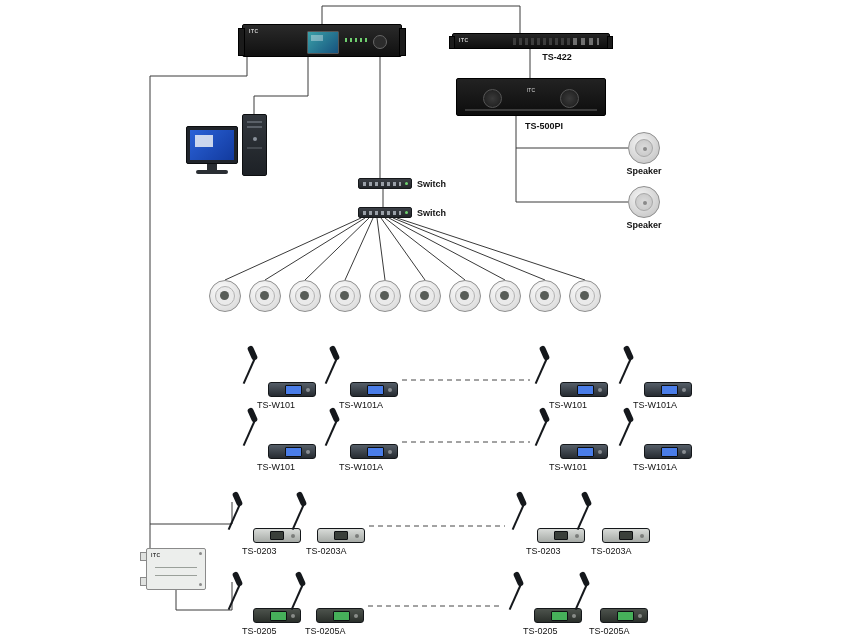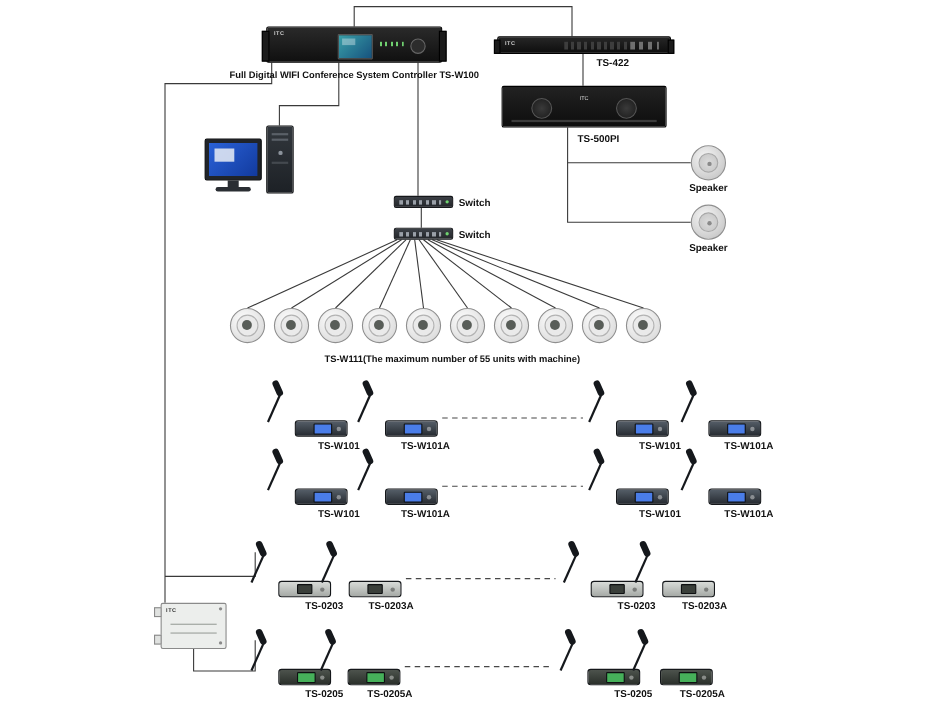--- a/index.html
+++ b/index.html
@@ -77,21 +77,21 @@
   .mic .base { position:absolute; left:28px; top:32px; width:48px; height:15px; border-radius:3px; border:1px solid #14171a; box-sizing:border-box; }
   .mic .screen { position:absolute; left:16px; top:2px; width:15px; height:8px; border:1px solid #0e1012; border-radius:1px; }
   .mic .btn { position:absolute; right:5px; top:5px; width:4px; height:4px; border-radius:50%; background:rgba(255,255,255,.4); }
   .mic-w101 .base { background:linear-gradient(#555e68,#262b31); }
   .mic-w101 .screen { background:#4a7de8; }
   .mic-0203 .base { background:linear-gradient(#d8dbd8,#a6aaa6); }
   .mic-0203 .screen { background:#3a3f3a; width:12px; height:7px; }
   .mic-0203 .btn { background:rgba(0,0,0,.35); }
   .mic-0205 .base { background:linear-gradient(#4d534d,#2a2f2a); }
   .mic-0205 .screen { background:#46b05a; }
-  .mlbl { position:absolute; z-index:3; width:70px; font-weight:bold; font-size:9px; color:#111; text-align:right; }
+  .mlbl { position:absolute; z-index:3; width:70px; font-weight:normal; font-size:9px; color:#111; text-align:left; }
 
   
   .pbox { background:#eceeec; border:1px solid #8a8a8a; border-radius:2px; }
   .pbox .flange { position:absolute; left:-7px; width:7px; height:9px; background:#e0e2e0; border:1px solid #8a8a8a; box-sizing:border-box; }
   .pbox .brand { color:#333; }
   .pbox .line { position:absolute; left:8px; right:8px; height:1px; background:#9aa09a; }
   .pbox .screw { position:absolute; width:3px; height:3px; border-radius:50%; background:#8a8a8a; }
 </style>
 </head>
 <body>
@@ -126,21 +126,20 @@
   </svg>
 
   <div class="dev rack" style="left:242px;top:24px;width:160px;height:33px;">
     <div class="ear" style="left:-5px;top:3px;height:26px;"></div>
     <div class="ear" style="right:-5px;top:3px;height:26px;"></div>
     <span class="brand">ITC</span>
     <div class="ctrl-screen"></div>
     <div class="ledrow"></div>
     <div class="knob"></div>
   </div>
-  <div class="lbl small" style="left:200px;top:63px;width:244px;">Full Digital WIFI Conference System Controller TS-W100</div>
 
   <div class="dev u1" style="left:452px;top:33px;width:158px;height:16px;">
     <div class="ear" style="left:-4px;top:2px;height:11px;width:4px;"></div>
     <div class="ear" style="right:-4px;top:2px;height:11px;width:4px;"></div>
     <span class="brand">ITC</span>
     <div class="vents"></div>
     <div class="jack"></div>
   </div>
   <div class="lbl" style="left:527px;top:52px;width:60px;">TS-422</div>
 
@@ -180,21 +179,20 @@
     <div class="ports"></div>
     <div class="led"></div>
   </div>
   <div class="lbl leftalign" style="left:417px;top:179px;width:40px;">Switch</div>
   <div class="dev switch" style="left:358px;top:207px;width:54px;height:11px;">
     <div class="ports"></div>
     <div class="led"></div>
   </div>
   <div class="lbl leftalign" style="left:417px;top:208px;width:40px;">Switch</div>
 
-  <div class="lbl small leftalign" style="left:295px;top:321px;width:240px;">TS-W111(The maximum number of 55 units with machine)</div>
 
   <div class="dev pbox" style="left:146px;top:548px;width:60px;height:42px;">
     <div class="flange" style="top:3px;"></div>
     <div class="flange" style="bottom:3px;"></div>
     <span class="brand" style="left:4px;top:3px;">ITC</span>
     <div class="line" style="top:18px;"></div>
     <div class="line" style="top:26px;"></div>
     <div class="screw" style="right:3px;top:3px;"></div>
     <div class="screw" style="right:3px;bottom:3px;"></div>
   </div>

